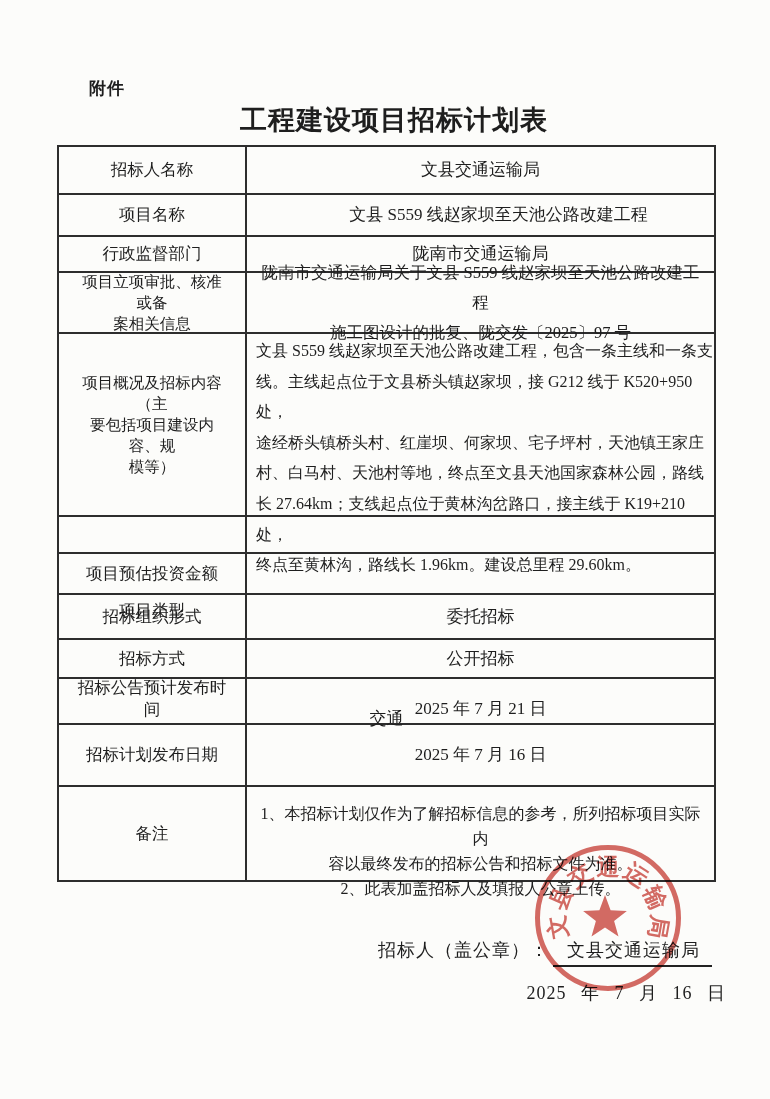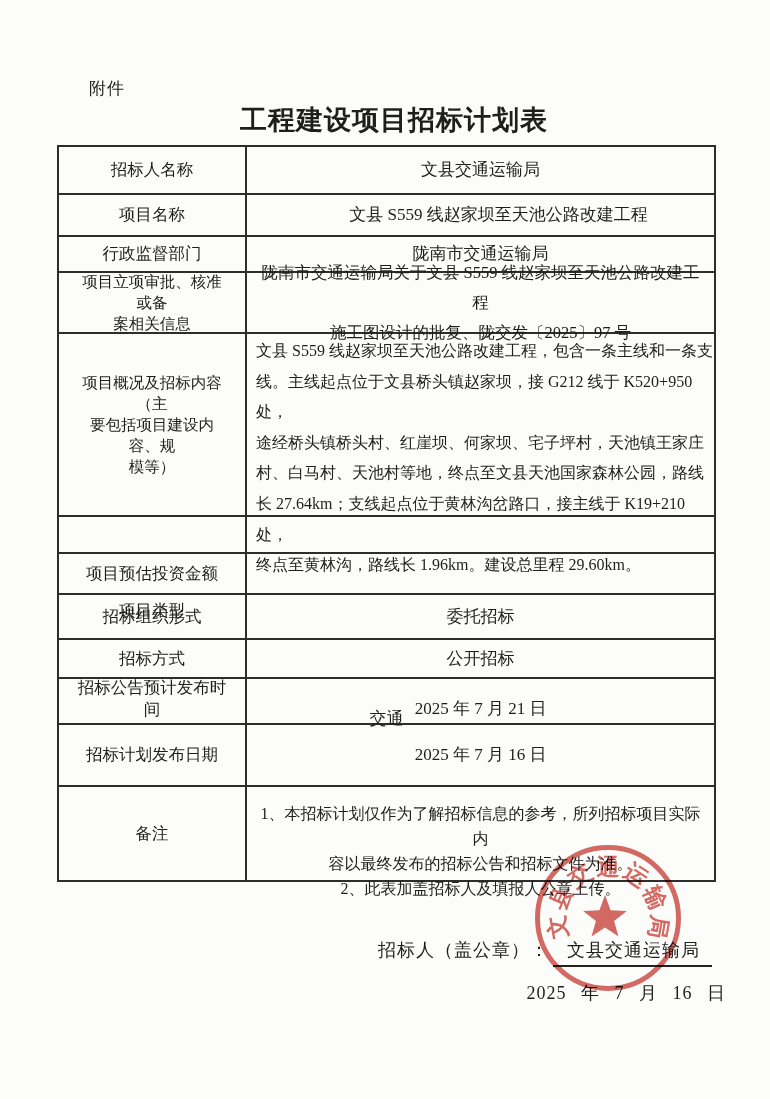--- a/index.html
+++ b/index.html
@@ -6,21 +6,21 @@
   html,body { width:770px; height:1099px; }
   body {
     position:relative;
     background:#fcfcfa;
     font-family:"Liberation Serif","DejaVu Serif",serif;
     color:#1e1e1e;
     overflow:hidden;
   }
   .attachment {
     position:absolute; left:61px; top:77px;
-    font-size:17px; font-weight:normal; letter-spacing:1px;padding-left:28px;
+    font-size:17px; font-weight:bold; letter-spacing:1px;padding-left:28px;
   }
   .doc-title {
     position:absolute; left:0; top:102px; width:770px;
     text-align:center; font-size:27px; font-weight:bold; letter-spacing:1px;padding-left:18px;
   }
   .tbl {
     position:absolute; left:57px; top:145px; width:659px;
     border:2px solid #2d2d2d;
     background:transparent;
   }

